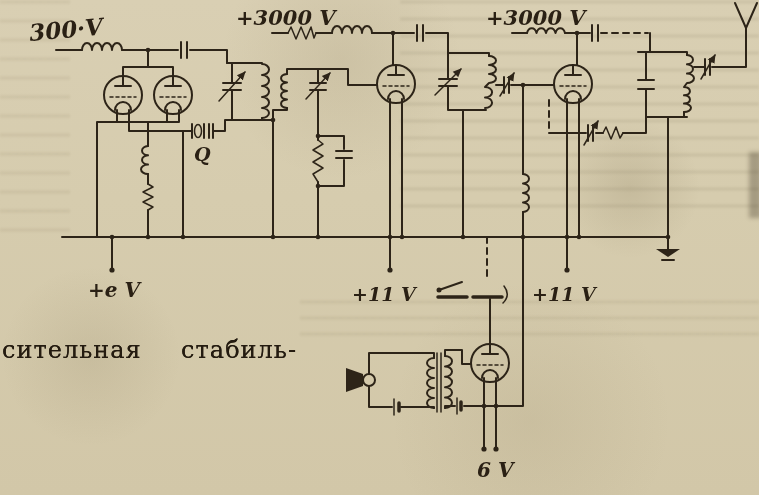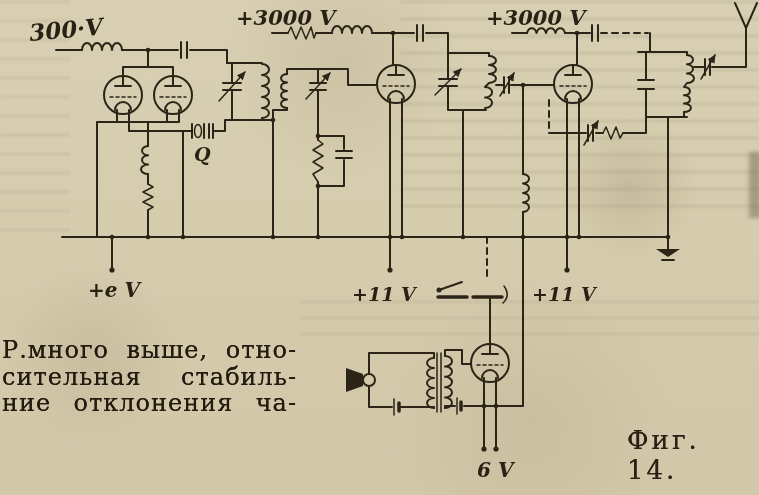--- a/index.html
+++ b/index.html
@@ -229,19 +229,16 @@
     <text class="lbl" x="236" y="25" font-size="21">+3000 V</text>
     <text class="lbl" x="486" y="25" font-size="21">+3000 V</text>
     <text class="lbl" x="88" y="297" font-size="20">+e V</text>
     <text class="lbl" x="352" y="301" font-size="19">+11 V</text>
     <text class="lbl" x="532" y="301" font-size="19">+11 V</text>
     <text class="lbl" x="477" y="477" font-size="20">6 V</text>
     <text class="lbl" x="194" y="161" font-size="19">Q</text>
   </svg>
 
   <div class="para">
-    <div class="pline">Р.много выше, отно-</div>
     <div class="pline">сительная стабиль-</div>
-    <div class="pline">ние отклонения ча-</div>
   </div>
 
-  <div class="caption">Фиг. 14.</div>
 </div>
 
 </body></html>

